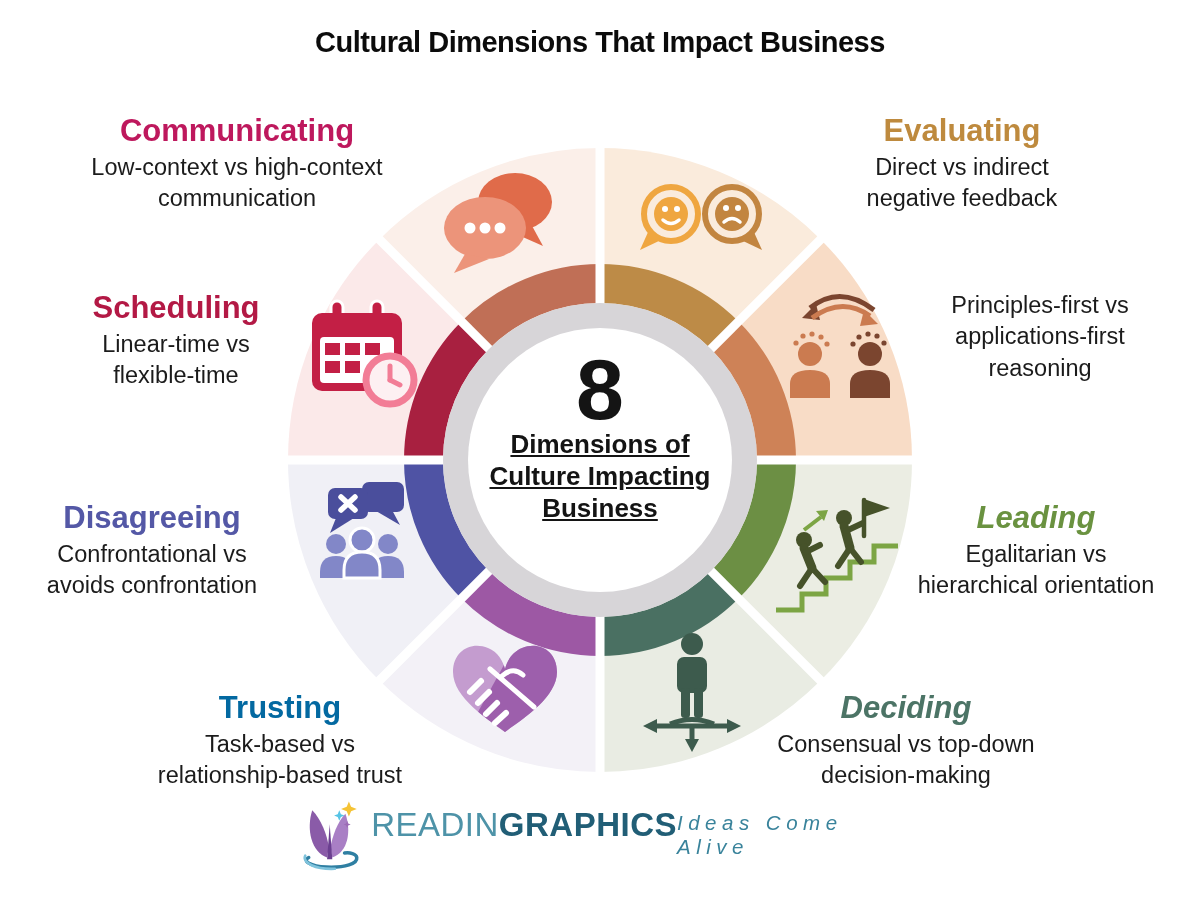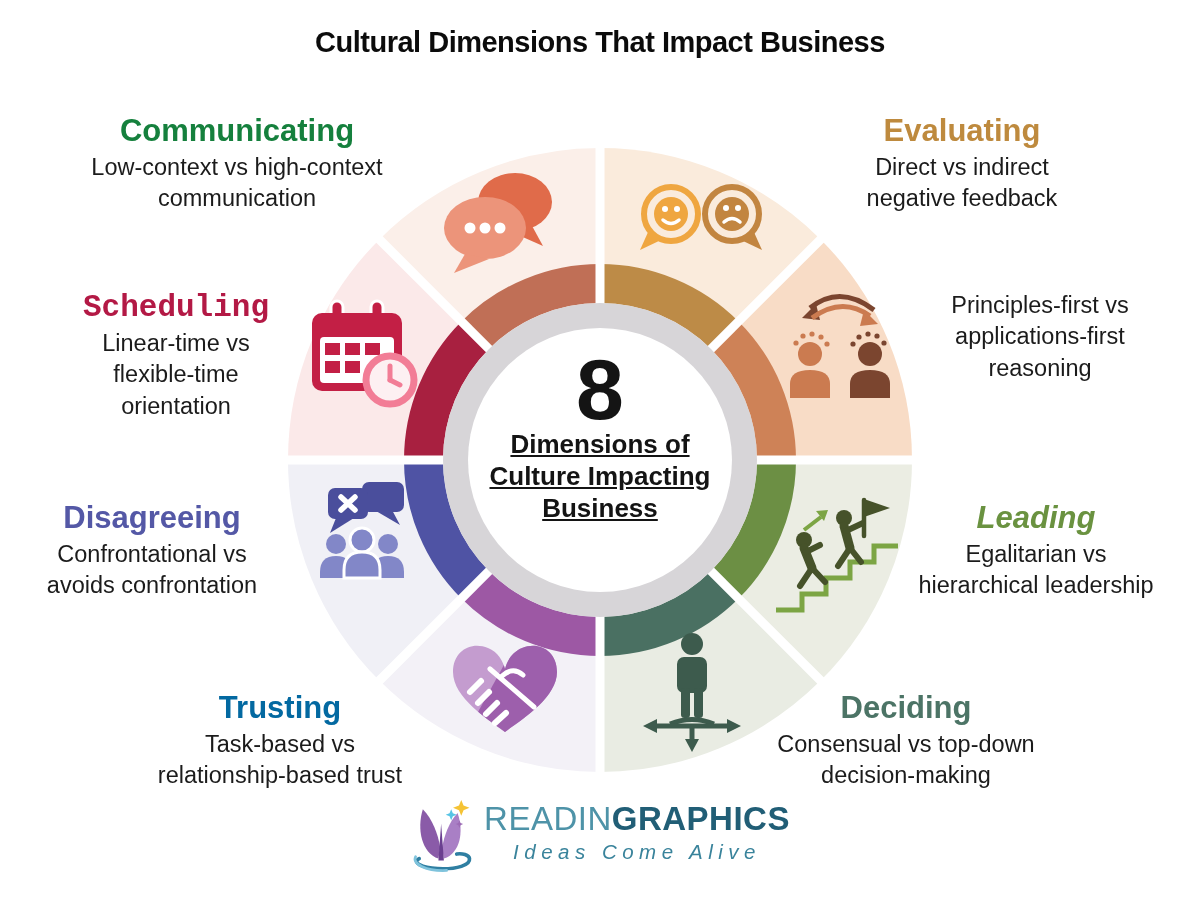--- a/index.html
+++ b/index.html
@@ -26,21 +26,21 @@
   .center-text{
     position:absolute;left:600px;top:350px;width:270px;transform:translateX(-50%);
     text-align:center;color:#141414;
   }
   .center-number{font-size:86px;font-weight:bold;line-height:0.92;}
   .center-line{font-size:26px;font-weight:bold;line-height:1.22;text-decoration:underline;}
   .logo{
     position:absolute;left:600px;top:792px;transform:translateX(-50%);
     display:flex;align-items:center;gap:10px;
   }
-  .logo-texts{display:flex;flex-direction:column;align-items:center;}
+  .logo-texts{display:flex;}
   .logo-brand{font-size:33px;letter-spacing:0.5px;line-height:1.05;}
   .logo-brand .brand-regular{color:#4e93a8;font-weight:normal;}
   .logo-brand .brand-bold{color:#215e76;font-weight:bold;}
   .logo-tagline{font-size:20.5px;font-style:italic;letter-spacing:5.5px;color:#39839b;margin-top:3px;}
 </style>
 </head>
 <body>
 
 <div id="canvas">
 
@@ -225,21 +225,21 @@
       </g>
       <g color="#f27d96">
         <circle cx="32" cy="24" r="24" fill="#fdf0f2" stroke="currentColor" stroke-width="7"></circle>
         <path d="M32 24 V10" stroke="currentColor" stroke-width="5" stroke-linecap="round" fill="none"></path>
         <path d="M32 24 L42 29" stroke="currentColor" stroke-width="5" stroke-linecap="round" fill="none"></path>
       </g>
     </g>
   </svg>
 
   <div class="dim-label pos-communicating">
-    <div class="dim-heading" style="color: #15803d;">Communicating</div>
+    <div class="dim-heading" style="color: #be185d;">Communicating</div>
     <div class="dim-desc">
       <div>Low-context vs high-context</div>
       <div>communication</div>
     </div>
   </div>
 
   <div class="dim-label pos-evaluating">
     <div class="dim-heading" style="color: rgb(190, 138, 62); text-align: center;">Evaluating</div>
     <div class="dim-desc">
       <div>Direct vs indirect</div>
@@ -252,26 +252,26 @@
       <div>Principles-first vs</div>
       <div>applications-first</div>
       <div>reasoning</div>
     </div>
   </div>
 
   <div class="dim-label pos-leading">
     <div class="dim-heading" style="color: rgb(106, 146, 64); font-style: italic;">Leading</div>
     <div class="dim-desc">
       <div>Egalitarian vs</div>
-      <div>hierarchical leadership</div>
+      <div>hierarchical orientation</div>
     </div>
   </div>
 
   <div class="dim-label pos-deciding">
-    <div class="dim-heading" style="color: rgb(76, 116, 102);">Deciding</div>
+    <div class="dim-heading" style="color: rgb(76, 116, 102); font-style: italic;">Deciding</div>
     <div class="dim-desc">
       <div>Consensual vs top-down</div>
       <div>decision-making</div>
     </div>
   </div>
 
   <div class="dim-label pos-trusting">
     <div class="dim-heading" style="color: #0369a1;">Trusting</div>
     <div class="dim-desc">
       <div>Task-based vs</div>
@@ -281,25 +281,24 @@
 
   <div class="dim-label pos-disagreeing">
     <div class="dim-heading" style="color: rgb(84, 88, 166);">Disagreeing</div>
     <div class="dim-desc">
       <div>Confrontational vs</div>
       <div>avoids confrontation</div>
     </div>
   </div>
 
   <div class="dim-label pos-scheduling">
-    <div class="dim-heading" style="color: rgb(179, 25, 69); font-family: Liberation Mono, monospace;">Scheduling</div>
+    <div class="dim-heading" style="color: rgb(179, 25, 69);">Scheduling</div>
     <div class="dim-desc">
       <div>Linear-time vs</div>
       <div>flexible-time</div>
-      <div>orientation</div>
     </div>
   </div>
 
   <div class="center-text">
     <div class="center-number">8</div>
     <div class="center-line">Dimensions of</div>
     <div class="center-line">Culture Impacting</div>
     <div class="center-line">Business</div>
   </div>
 

